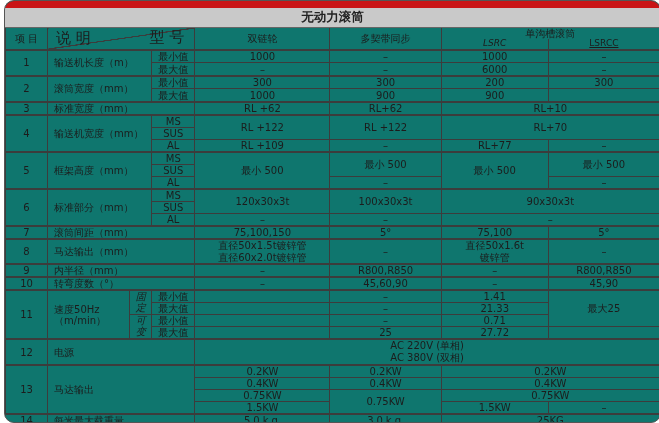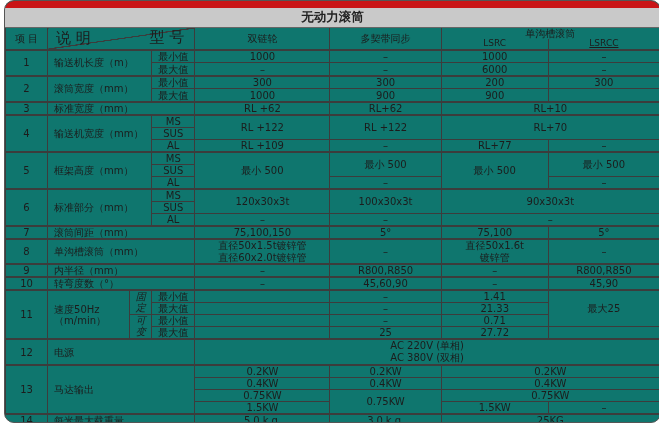--- a/index.html
+++ b/index.html
@@ -55,21 +55,21 @@
       <td rowspan="2">项 目</td>
       <td rowspan="2" colspan="3" class="diag">
         <span class="d-desc">说 明</span>
         <span class="d-model">型 号</span>
       </td>
       <td rowspan="2">双链轮</td>
       <td rowspan="2">多契带同步</td>
       <td colspan="2" style="border-bottom:none;">单沟槽滚筒</td>
     </tr>
     <tr class="hrow2 hdr">
-      <td style="border-top:none;">LSRC</td>
+      <td style="border-top:none;font-style:italic;">LSRC</td>
       <td style="border-top:none;text-decoration:underline;">LSRCC</td>
     </tr>
 
     <tr class="grp h-a">
       <td rowspan="2" class="no">1</td>
       <td rowspan="2" colspan="2" class="lbl">输送机长度（m）</td>
       <td>最小值</td>
       <td>1000</td>
       <td>–</td>
       <td>1000</td>
@@ -167,21 +167,21 @@
       <td class="no">7</td>
       <td colspan="3" class="lbl">滚筒间距（mm）</td>
       <td>75,100,150</td>
       <td>5°</td>
       <td>75,100</td>
       <td>5°</td>
     </tr>
 
     <tr class="grp t2">
       <td class="no">8</td>
-      <td colspan="3" class="lbl">单沟槽滚筒（mm）</td>
+      <td colspan="3" class="lbl">马达输出（mm）</td>
       <td class="ml">直径50x1.5t镀锌管
 直径60x2.0t镀锌管</td>
       <td>–</td>
       <td class="ml">直径50x1.6t
 镀锌管</td>
       <td>–</td>
     </tr>
 
     <tr class="grp h-a">
       <td class="no">9</td>

